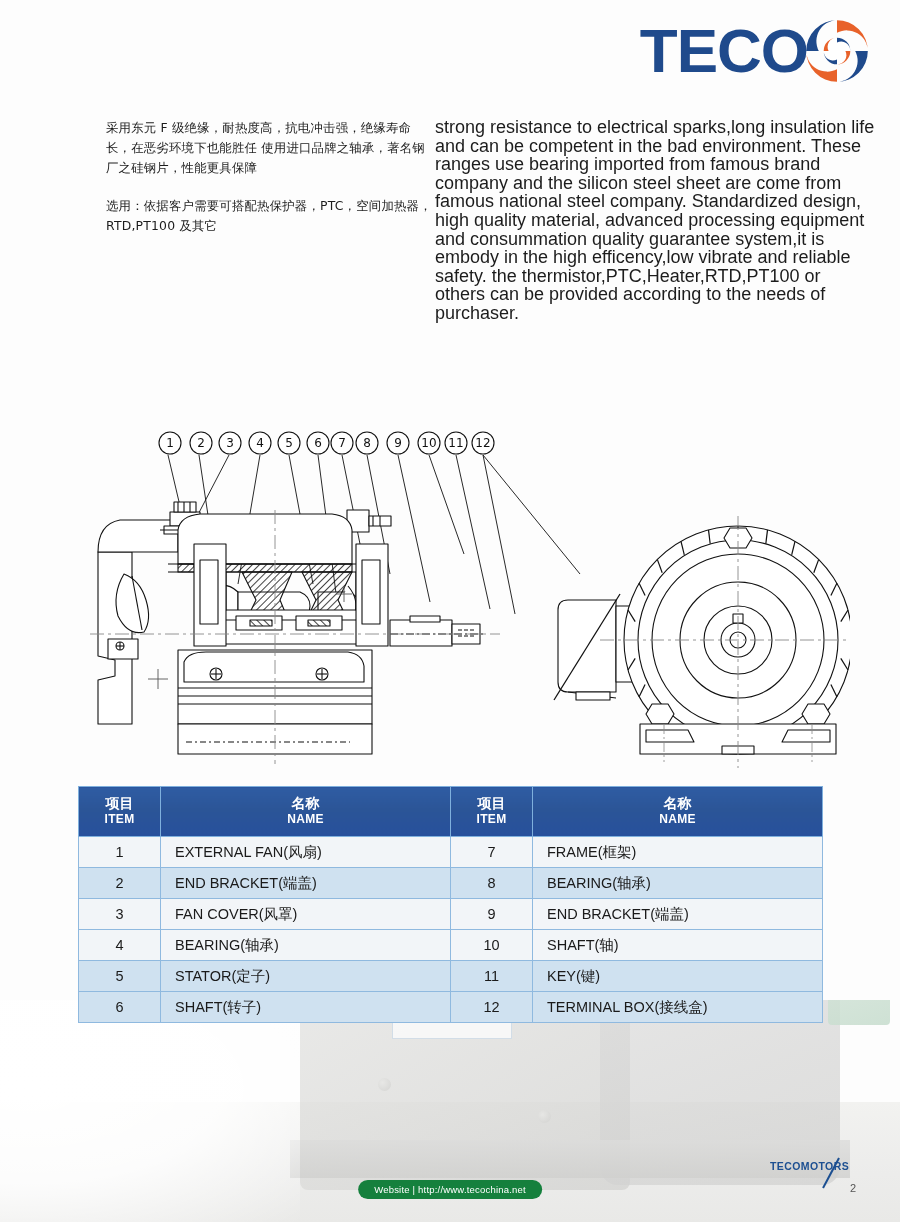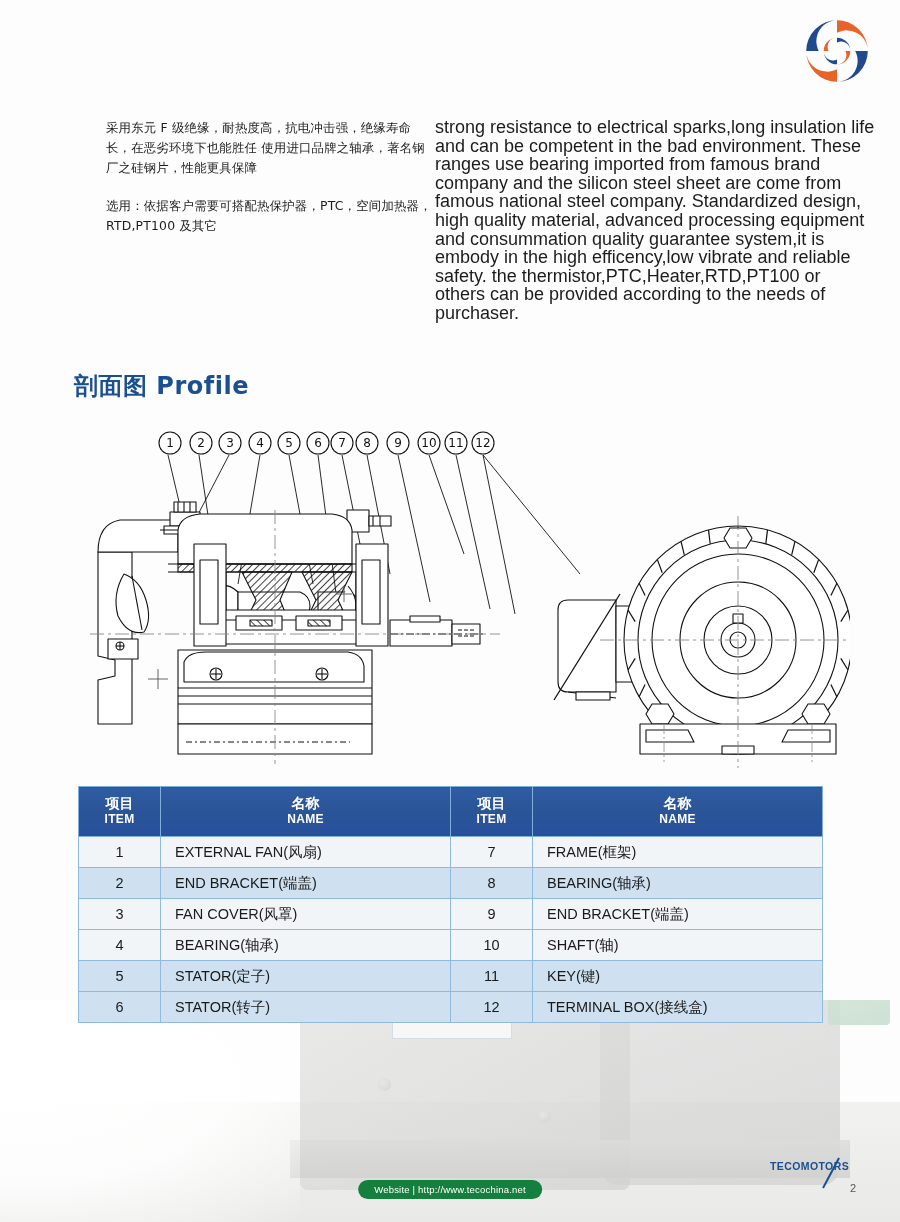--- a/index.html
+++ b/index.html
@@ -159,20 +159,21 @@
       
       
       
     </div>
     <div class="bolt" style="left:378px;top:78px;"></div>
     <div class="bolt" style="left:538px;top:110px;"></div>
     <div class="haze"></div>
   </div>
 
   <div class="logo">
+    <span class="logo-text">TECO</span>
     <span class="logo-swirl">
       <svg viewBox="0 0 100 100" width="70" height="70" aria-hidden="true">
         <g>
           <path d="M50 6 A44 44 0 0 1 94 50 A30 30 0 0 0 50 24 Z" fill="#e8622a"></path>
           <path d="M94 50 A44 44 0 0 1 50 94 A30 30 0 0 0 76 50 Z" fill="#1f4a8c"></path>
           <path d="M50 94 A44 44 0 0 1 6 50 A30 30 0 0 0 50 76 Z" fill="#e8622a"></path>
           <path d="M6 50 A44 44 0 0 1 50 6 A30 30 0 0 0 24 50 Z" fill="#1f4a8c"></path>
           <circle cx="50" cy="50" r="19" fill="#ffffff"></circle>
           <path d="M50 31 A19 19 0 0 1 69 50 A13 13 0 0 0 50 38 Z" fill="#1f4a8c"></path>
           <path d="M69 50 A19 19 0 0 1 50 69 A13 13 0 0 0 62 50 Z" fill="#e8622a"></path>
@@ -192,21 +193,20 @@
       </div>
       <div class="col-en">
         <p class="en-p">strong resistance to electrical sparks,long insulation life and can be competent in the bad environment.
 These ranges use bearing imported from famous brand company and the silicon steel sheet are come from famous national steel company.
 Standardized design, high quality material, advanced processing equipment and consummation quality guarantee system,it is embody in the high efficency,low vibrate and reliable safety.
 the thermistor,PTC,Heater,RTD,PT100 or others can be provided according to the needs of purchaser.</p>
       </div>
     </div>
   </div>
 
-  <div class="sec-title">剖面图 Profile</div>
 
   <div class="diagram">
     <svg viewBox="0 0 790 350" xmlns="http://www.w3.org/2000/svg">
       <defs>
         <pattern id="hatch" width="5" height="5" patternUnits="userSpaceOnUse" patternTransform="rotate(45)">
           <line x1="0" y1="0" x2="0" y2="5" stroke="#111" stroke-width="1.6"></line>
         </pattern>
         <pattern id="hatch2" width="5" height="5" patternUnits="userSpaceOnUse" patternTransform="rotate(-45)">
           <line x1="0" y1="0" x2="0" y2="5" stroke="#111" stroke-width="1.6"></line>
         </pattern>
@@ -458,21 +458,21 @@
           <td class="nm">SHAFT(轴)</td>
         </tr>
         <tr class="even">
           <td class="num">5</td>
           <td class="nm">STATOR(定子)</td>
           <td class="num">11</td>
           <td class="nm">KEY(键)</td>
         </tr>
         <tr class="even">
           <td class="num">6</td>
-          <td class="nm">STATOR(转子)</td>
+          <td class="nm">SHAFT(转子)</td>
           <td class="num">12</td>
           <td class="nm">TERMINAL BOX(接线盒)</td>
         </tr>
       </tbody>
     </table>
   </div>
 
   <div class="foot-pill">Website | http://www.tecochina.net</div>
 
   <div class="foot-brand">

